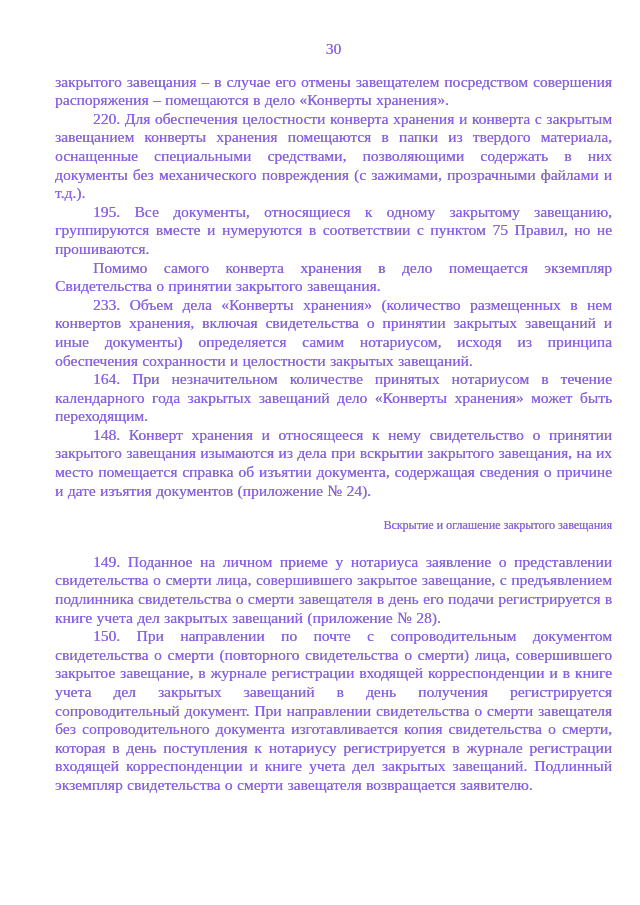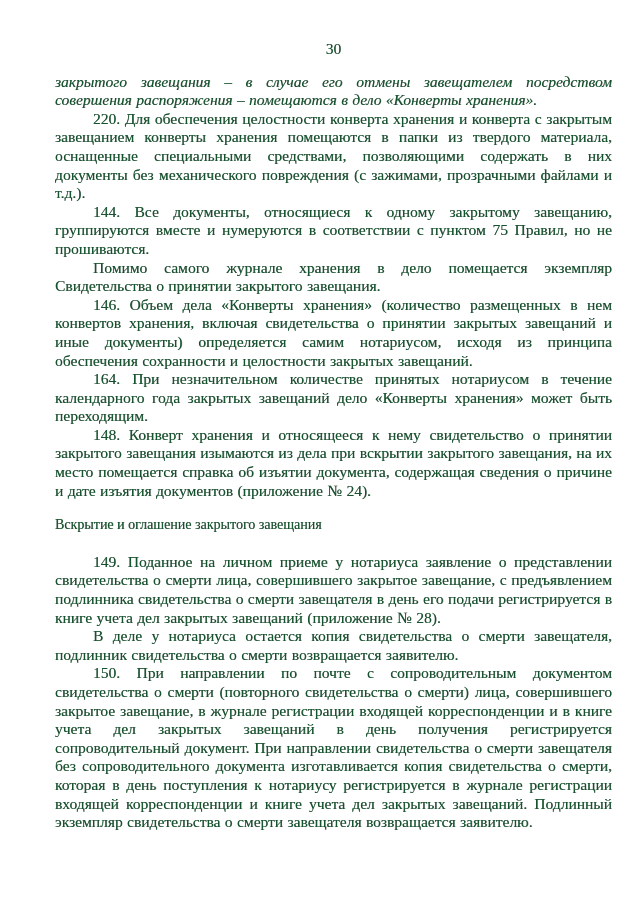--- a/index.html
+++ b/index.html
@@ -14,69 +14,67 @@
   }
   .page {
     box-sizing: border-box;
     width: 640px;
     height: 905px;
     background: #ffffff;
     padding: 40px 28px 0 55px;
     font-family: "Liberation Serif", "DejaVu Serif", serif;
     font-size: 15.5px;
     line-height: 18.6px;
-    color: #14532d;
+    color: #8b5cf6;
     
     text-shadow: 0.3px 0.2px 0 rgba(0,0,0,0.45);
   }
   .page-number {
     text-align: center;
     margin: 0 0 14px 0;
   }
   .para {
     margin: 0;
     text-align: justify;
     text-indent: 38px;
     word-spacing: 0.5px;
   }
   .para.continuation {
     text-indent: 0;
-    font-style: italic;
   }
   .section-heading {
     margin: 16px 0 18px 0;
-    text-align: left;
-    font-size: 14px;
+    text-align: right;
+    font-size: 12px;
     font-weight: normal;
     line-height: 18.6px;
   }
 </style>
 </head>
 <body>
 
 <div class="page">
 
   <div class="page-number">30</div>
 
   <p class="para continuation">закрытого завещания – в случае его отмены завещателем посредством совершения распоряжения – помещаются в дело «Конверты хранения».</p>
 
   <p class="para">220. Для обеспечения целостности конверта хранения и конверта с закрытым завещанием конверты хранения помещаются в папки из твердого материала, оснащенные специальными средствами, позволяющими содержать в них документы без механического повреждения (с зажимами, прозрачными файлами и т.д.).</p>
 
-  <p class="para">144. Все документы, относящиеся к одному закрытому завещанию, группируются вместе и нумеруются в соответствии с пунктом 75 Правил, но не прошиваются.</p>
+  <p class="para">195. Все документы, относящиеся к одному закрытому завещанию, группируются вместе и нумеруются в соответствии с пунктом 75 Правил, но не прошиваются.</p>
 
-  <p class="para">Помимо самого журнале хранения в дело помещается экземпляр Свидетельства о принятии закрытого завещания.</p>
+  <p class="para">Помимо самого конверта хранения в дело помещается экземпляр Свидетельства о принятии закрытого завещания.</p>
 
 
-  <p class="para">146. Объем дела «Конверты хранения» (количество размещенных в нем конвертов хранения, включая свидетельства о принятии закрытых завещаний и иные документы) определяется самим нотариусом, исходя из принципа обеспечения сохранности и целостности закрытых завещаний.</p>
+  <p class="para">233. Объем дела «Конверты хранения» (количество размещенных в нем конвертов хранения, включая свидетельства о принятии закрытых завещаний и иные документы) определяется самим нотариусом, исходя из принципа обеспечения сохранности и целостности закрытых завещаний.</p>
 
   <p class="para">164. При незначительном количестве принятых нотариусом в течение календарного года закрытых завещаний дело «Конверты хранения» может быть переходящим.</p>
 
   <p class="para">148. Конверт хранения и относящееся к нему свидетельство о принятии закрытого завещания изымаются из дела при вскрытии закрытого завещания, на их место помещается справка об изъятии документа, содержащая сведения о причине и дате изъятия документов (приложение № 24).</p>
 
   <h2 class="section-heading">Вскрытие и оглашение закрытого завещания</h2>
 
   <p class="para">149. Поданное на личном приеме у нотариуса заявление о представлении свидетельства о смерти лица, совершившего закрытое завещание, с предъявлением подлинника свидетельства о смерти завещателя в день его подачи регистрируется в книге учета дел закрытых завещаний (приложение № 28).</p>
 
-  <p class="para">В деле у нотариуса остается копия свидетельства о смерти завещателя, подлинник свидетельства о смерти возвращается заявителю.</p>
 
   <p class="para">150. При направлении по почте с сопроводительным документом свидетельства о смерти (повторного свидетельства о смерти) лица, совершившего закрытое завещание, в журнале регистрации входящей корреспонденции и в книге учета дел закрытых завещаний в день получения регистрируется сопроводительный документ. При направлении свидетельства о смерти завещателя без сопроводительного документа изготавливается копия свидетельства о смерти, которая в день поступления к нотариусу регистрируется в журнале регистрации входящей корреспонденции и книге учета дел закрытых завещаний. Подлинный экземпляр свидетельства о смерти завещателя возвращается заявителю.</p>
 
 </div>
 
 </body></html>

